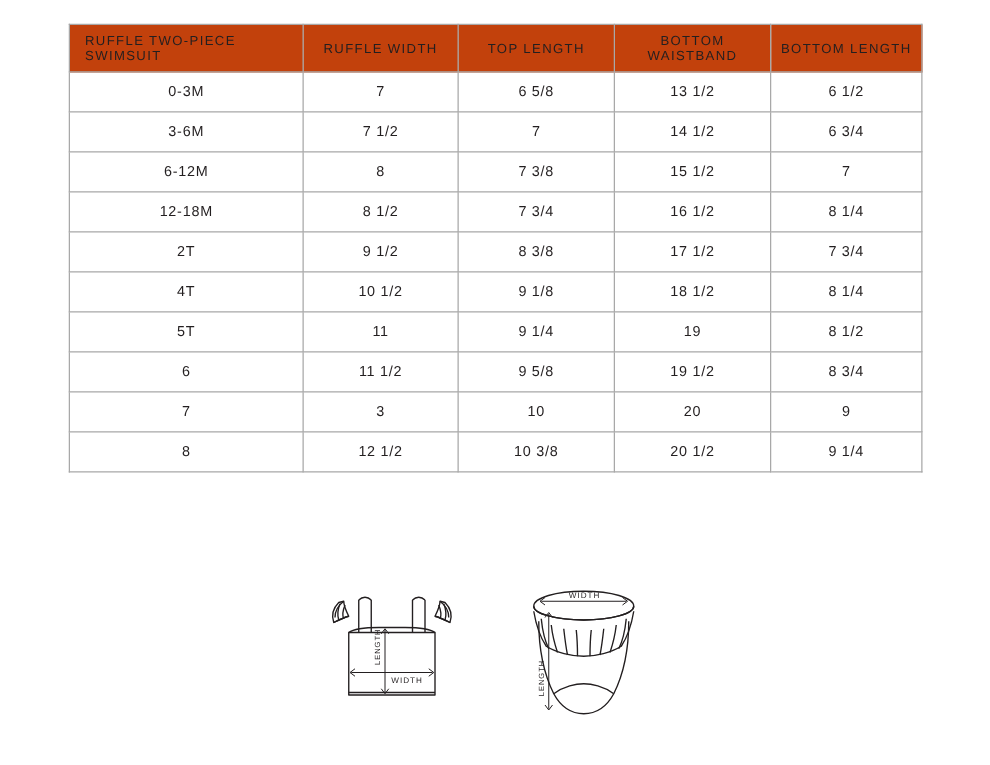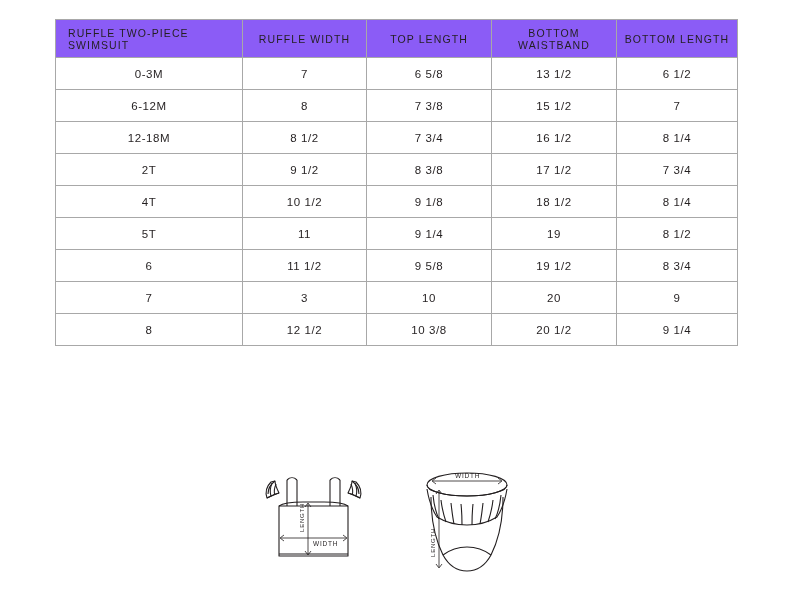--- a/index.html
+++ b/index.html
@@ -34,21 +34,21 @@
     border: 1px solid #a8a8a8;
     text-align: center;
     vertical-align: middle;
     font-size: 11.5px;
     letter-spacing: 0.6px;
     height: 31px;
     padding: 0 2px;
     color: #231f20;
   }
   table.size-chart thead th {
-    background: #8b5cf6;
+    background: #c2410c;
     font-weight: normal;
     font-size: 10.5px;
     letter-spacing: 1.1px;
     height: 37px;
   }
   table.size-chart thead th.first-col {
     text-align: left;
     padding-left: 12px;
   }
   col.c0 { width: 187px; }
@@ -103,20 +103,27 @@
     </thead>
     <tbody>
       <tr>
         <td>0-3M</td>
         <td>7</td>
         <td>6 5/8</td>
         <td>13 1/2</td>
         <td>6 1/2</td>
       </tr>
       <tr>
+        <td>3-6M</td>
+        <td>7 1/2</td>
+        <td>7</td>
+        <td>14 1/2</td>
+        <td>6 3/4</td>
+      </tr>
+      <tr>
         <td>6-12M</td>
         <td>8</td>
         <td>7 3/8</td>
         <td>15 1/2</td>
         <td>7</td>
       </tr>
       <tr>
         <td>12-18M</td>
         <td>8 1/2</td>
         <td>7 3/4</td>

